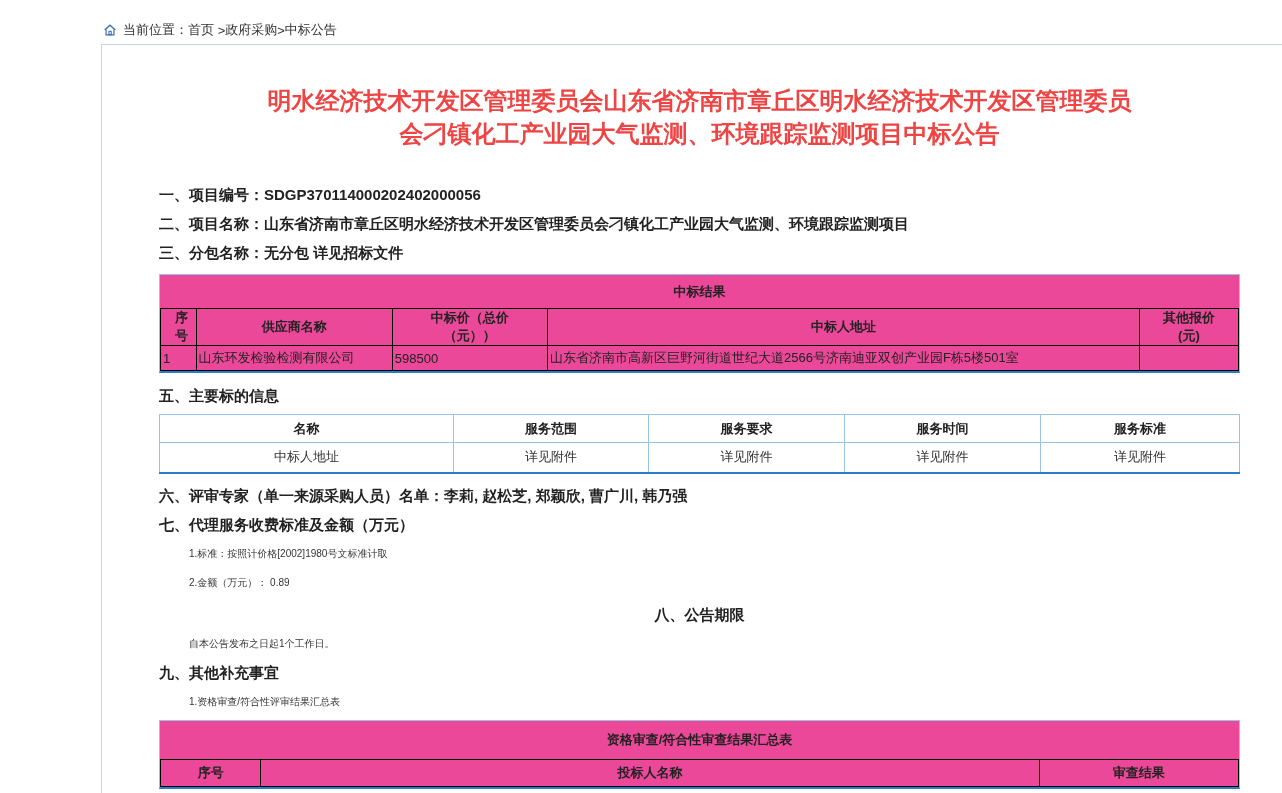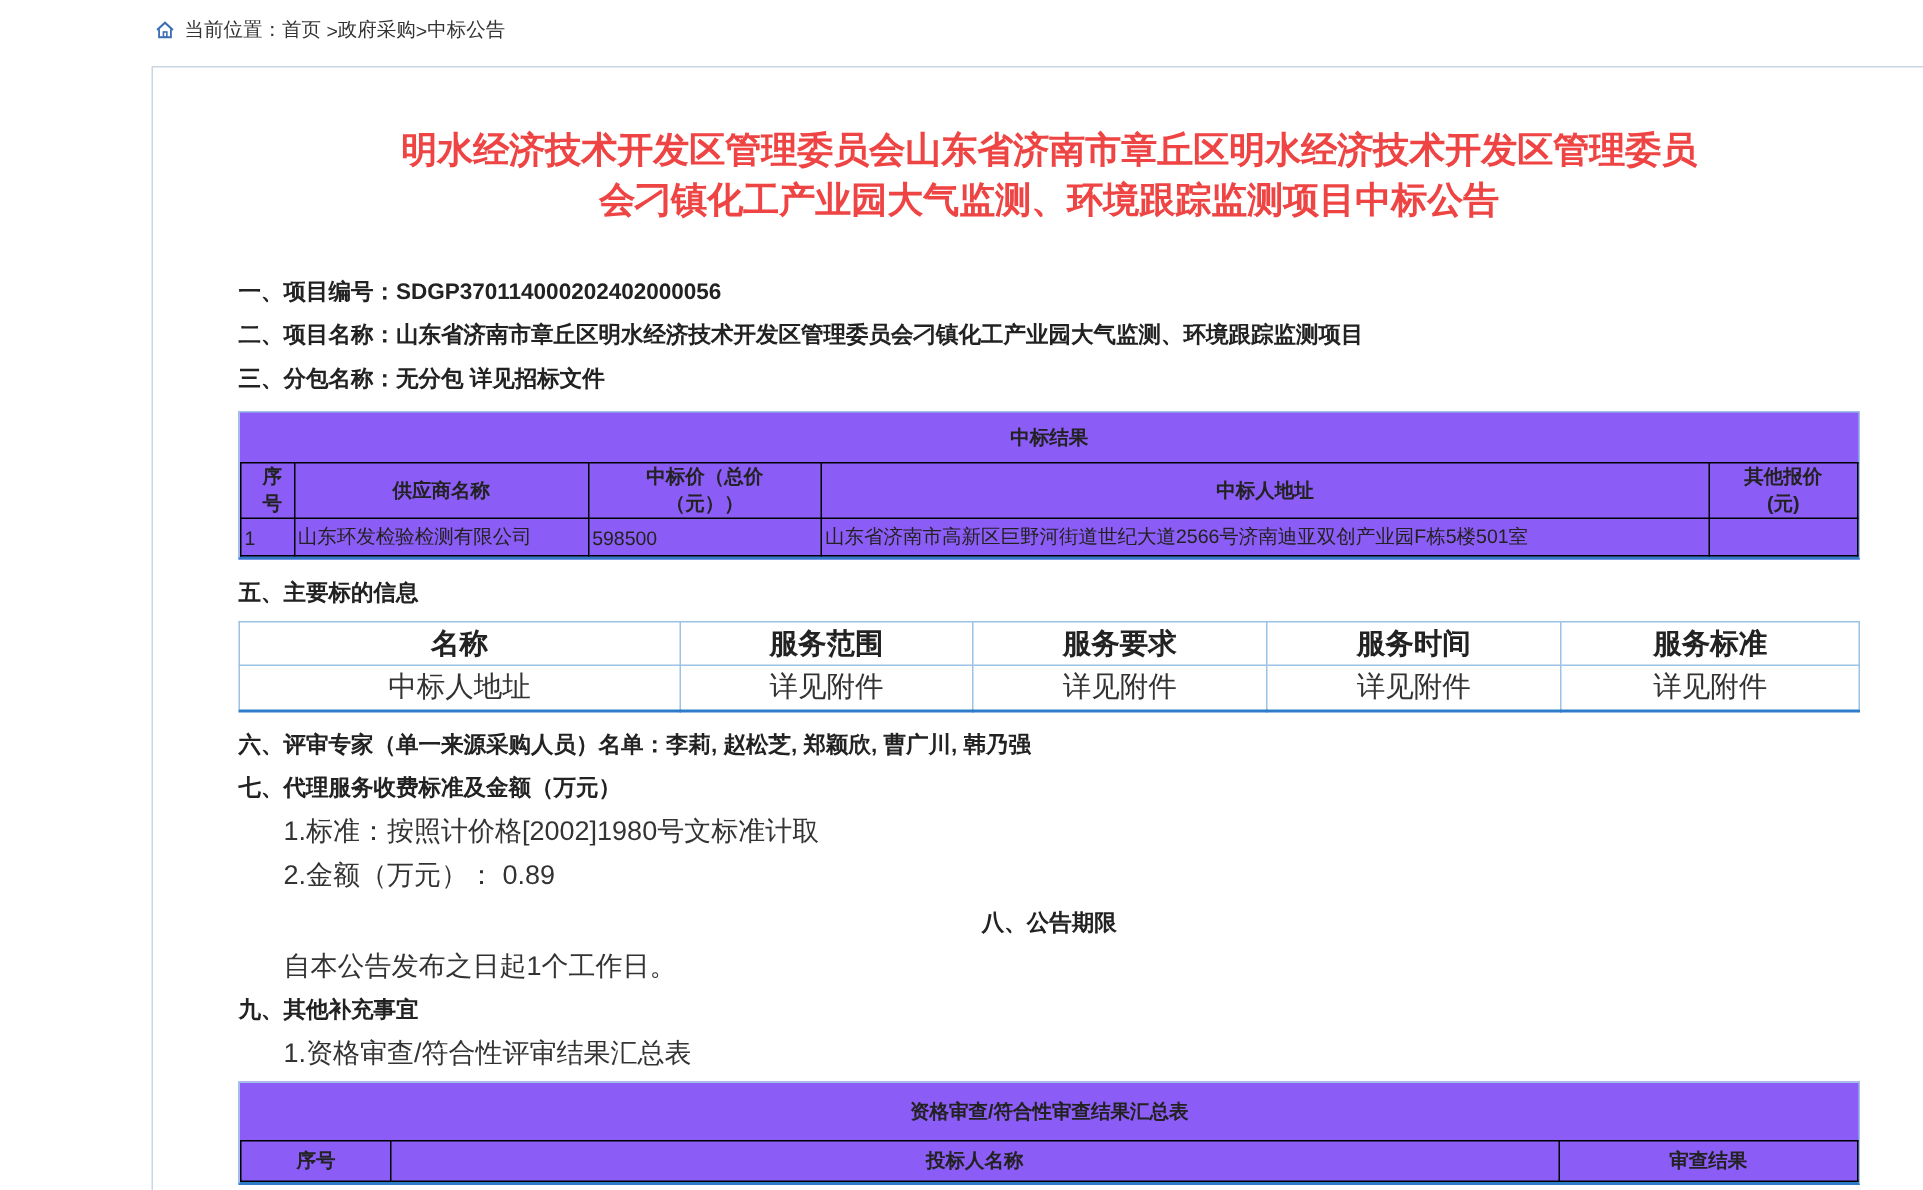--- a/index.html
+++ b/index.html
@@ -6,21 +6,21 @@
   html,body {
     margin:0; padding:0;
     width:1282px; height:793px;
     overflow:hidden;
     background:#ffffff;
     font-family:"Liberation Sans","DejaVu Sans",sans-serif;
     color:#333;
   }
   
   .breadcrumb{
-    position:absolute; top:11px; left:103px;
+    position:absolute; top:21px; left:103px;
     font-size:13px; color:#333;
     display:flex; align-items:center; white-space:pre;
   }
   .breadcrumb .home-ic{ margin-right:6px; display:inline-flex; align-items:center; }
   .breadcrumb a{ color:#333; text-decoration:none; cursor:pointer; }
 
   
   .card{
     position:absolute; top:44px; left:101px;
     width:1260px; height:1400px;
@@ -30,37 +30,37 @@
   .content{ width:1081px; margin-left:57px; }
 
   .doc-title{
     margin-top:39px;
     font-size:24px; font-weight:bold; color:#ef4444;
     text-align:center; line-height:33px;
   }
 
   .sec{ font-size:15px; font-weight:bold; color:#222; line-height:29px; margin:0; }
   .sec.first{ margin-top:30px; }
-  .sub{ font-size:18px; font-weight:normal; color:#333; line-height:29px; margin:0 0 0 30px; }
+  .sub{ font-size:10px; font-weight:normal; color:#333; line-height:29px; margin:0 0 0 30px; }
 
   
   .tblwrap{
     border:1px solid #9cc2e6;
     border-bottom:2px solid #2e7cc9;
-    background:#8b5cf6;
+    background:#ec4899;
   }
   .tblwrap .cap{
     height:33px; line-height:33px;
     text-align:center; font-size:13px; font-weight:bold; color:#222;
   }
   table{ width:100%; border-collapse:collapse; table-layout:fixed; }
   .blacktbl th, .blacktbl td{ border:1px solid #000; font-size:13px; color:#222; }
   .blacktbl th{ height:27px; font-weight:bold; text-align:center; padding:0 14px; }
   .blacktbl td{ height:25px; font-weight:normal; text-align:left; padding:0 2px; white-space:nowrap; overflow:hidden; }
-  .bluetbl th, .bluetbl td{ border:1px solid #9cc2e6; font-size:19px; color:#333; text-align:center; }
+  .bluetbl th, .bluetbl td{ border:1px solid #9cc2e6; font-size:13px; color:#333; text-align:center; }
   .bluetbl th{ height:28px; font-weight:bold; color:#222; }
   .bluetbl td{ height:30px; font-weight:normal; }
 
   .t1{ margin-top:7px; }
   .t2{ margin-top:4px; border:1px solid #9cc2e6; border-bottom:2px solid #2e7cc9; }
   .t3{ margin-top:4px; }
   .t3 .cap{ height:38px; line-height:38px; }
   .sec.after-t1{ margin-top:8px; }
   .sec.after-t2{ margin-top:7px; }
   .sec.gap3{ margin-top:3px;text-align:center; }

